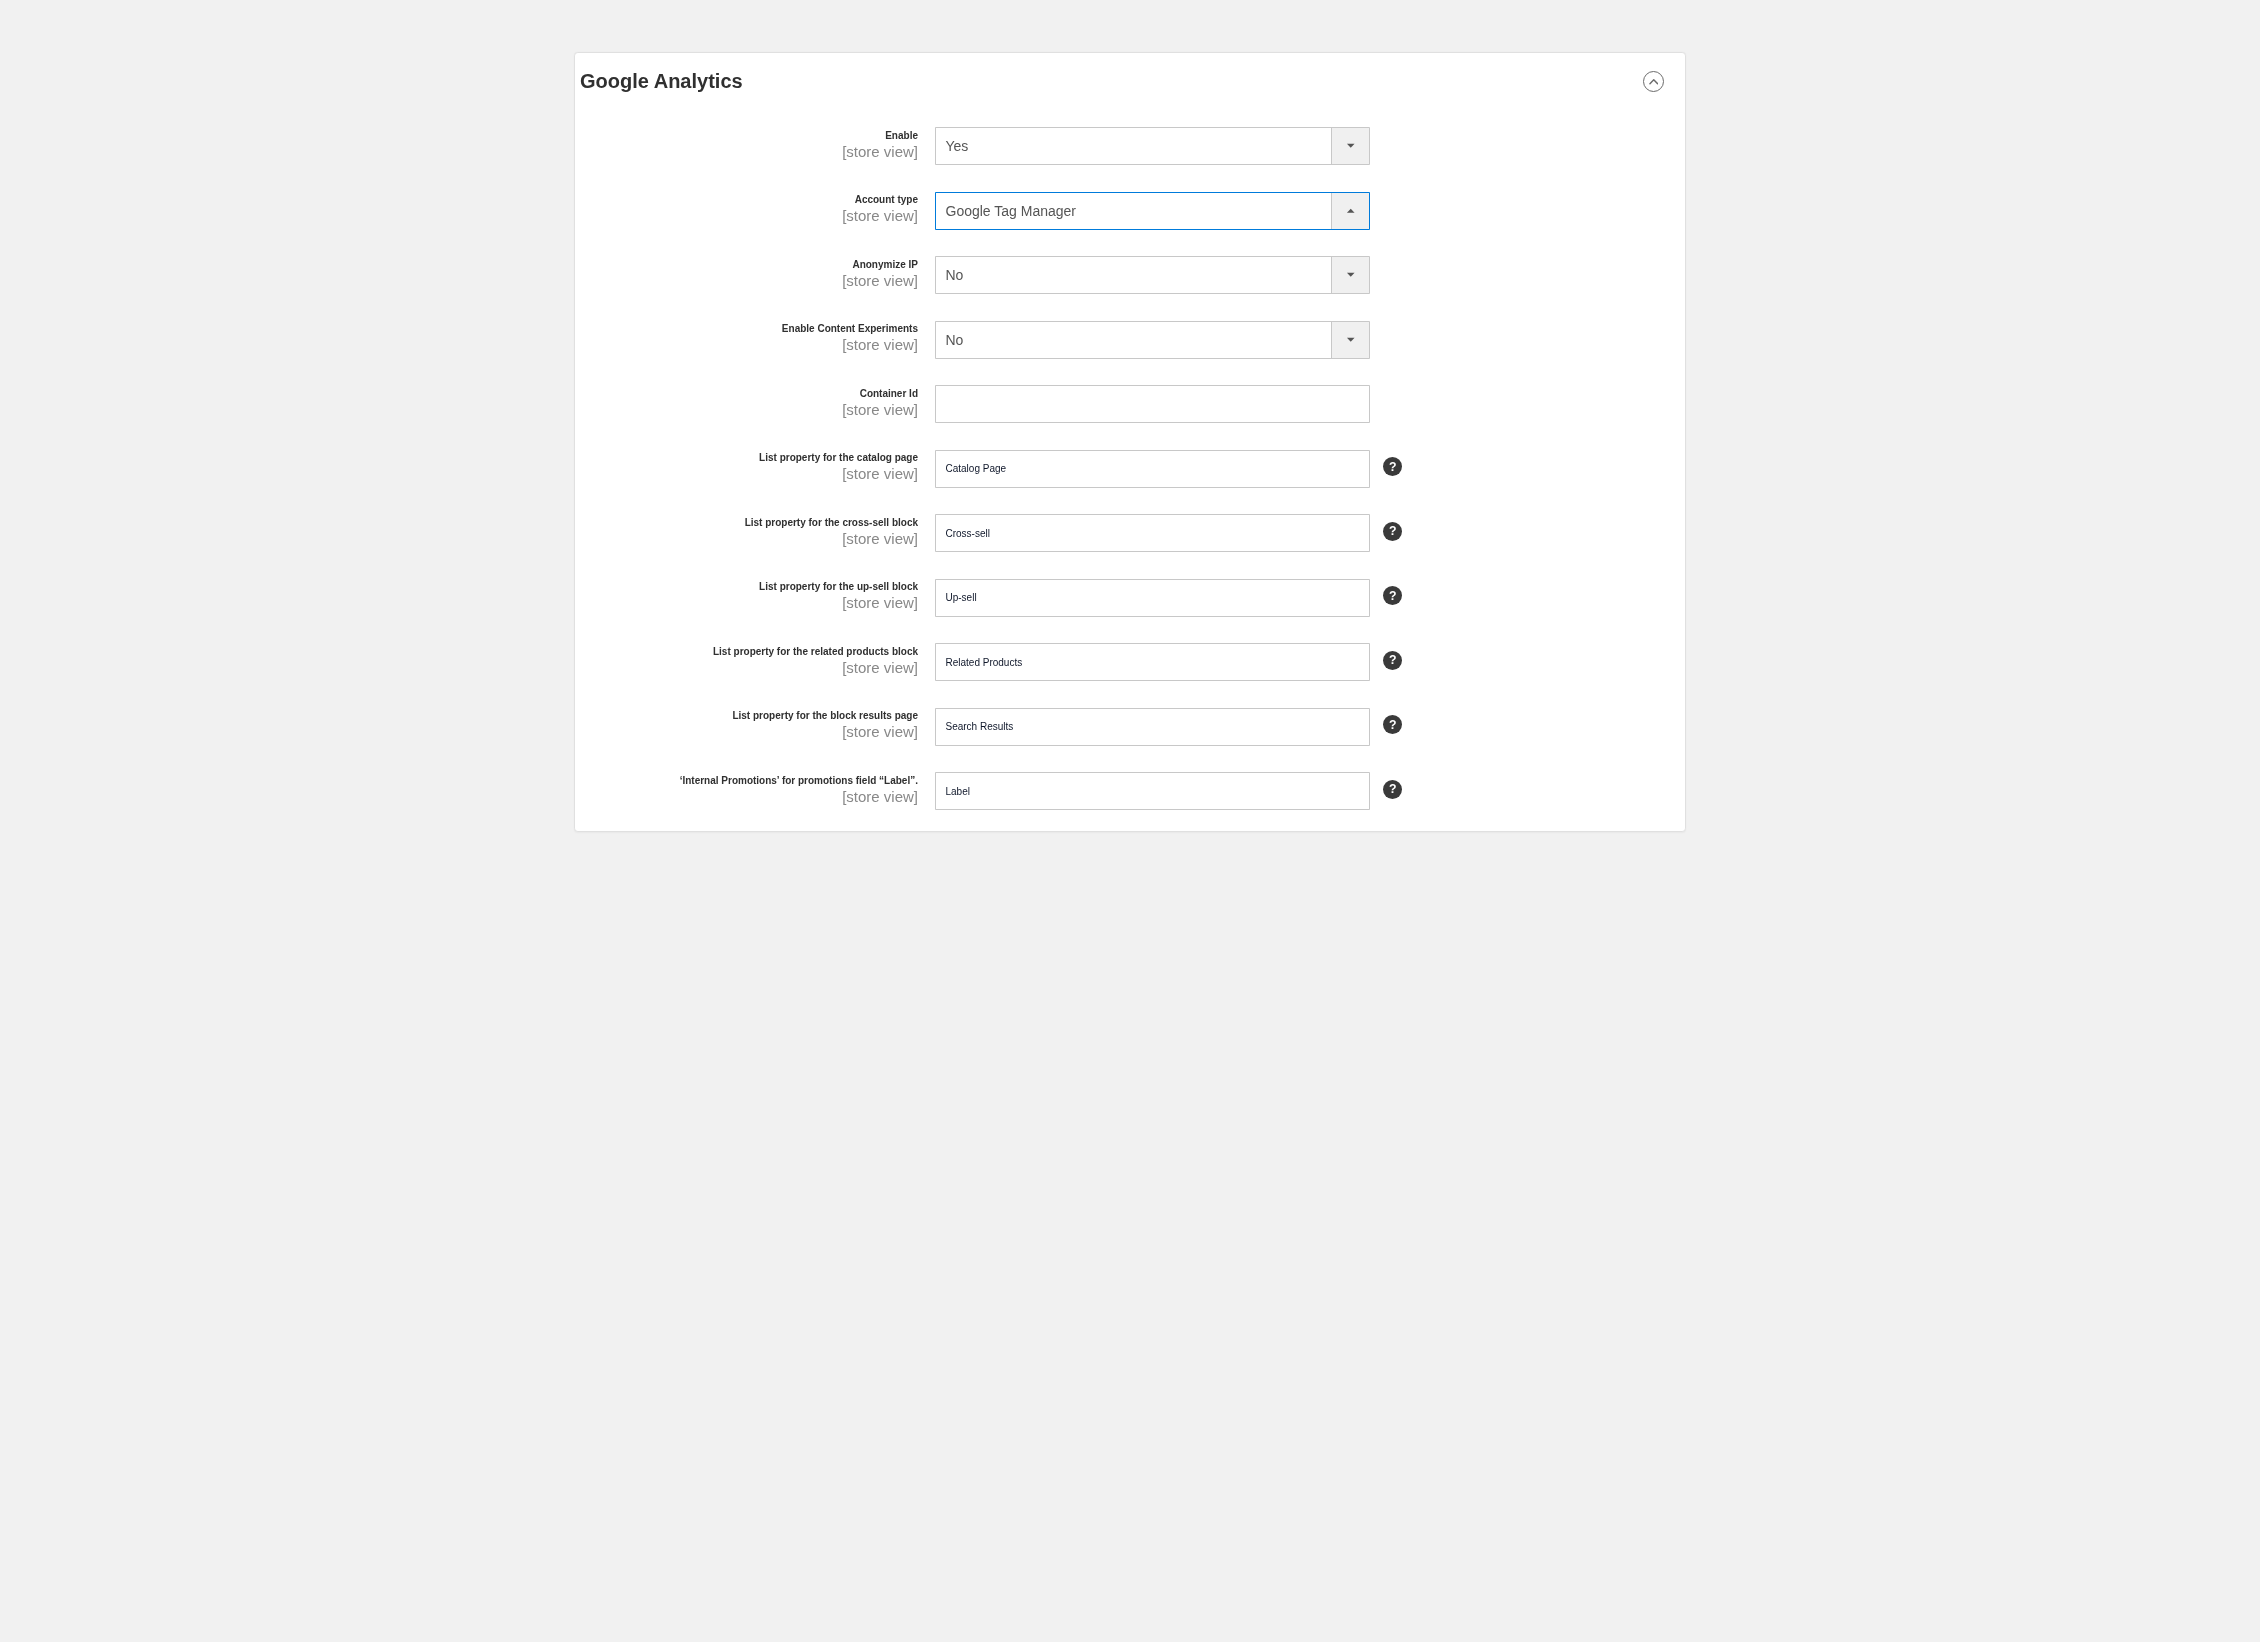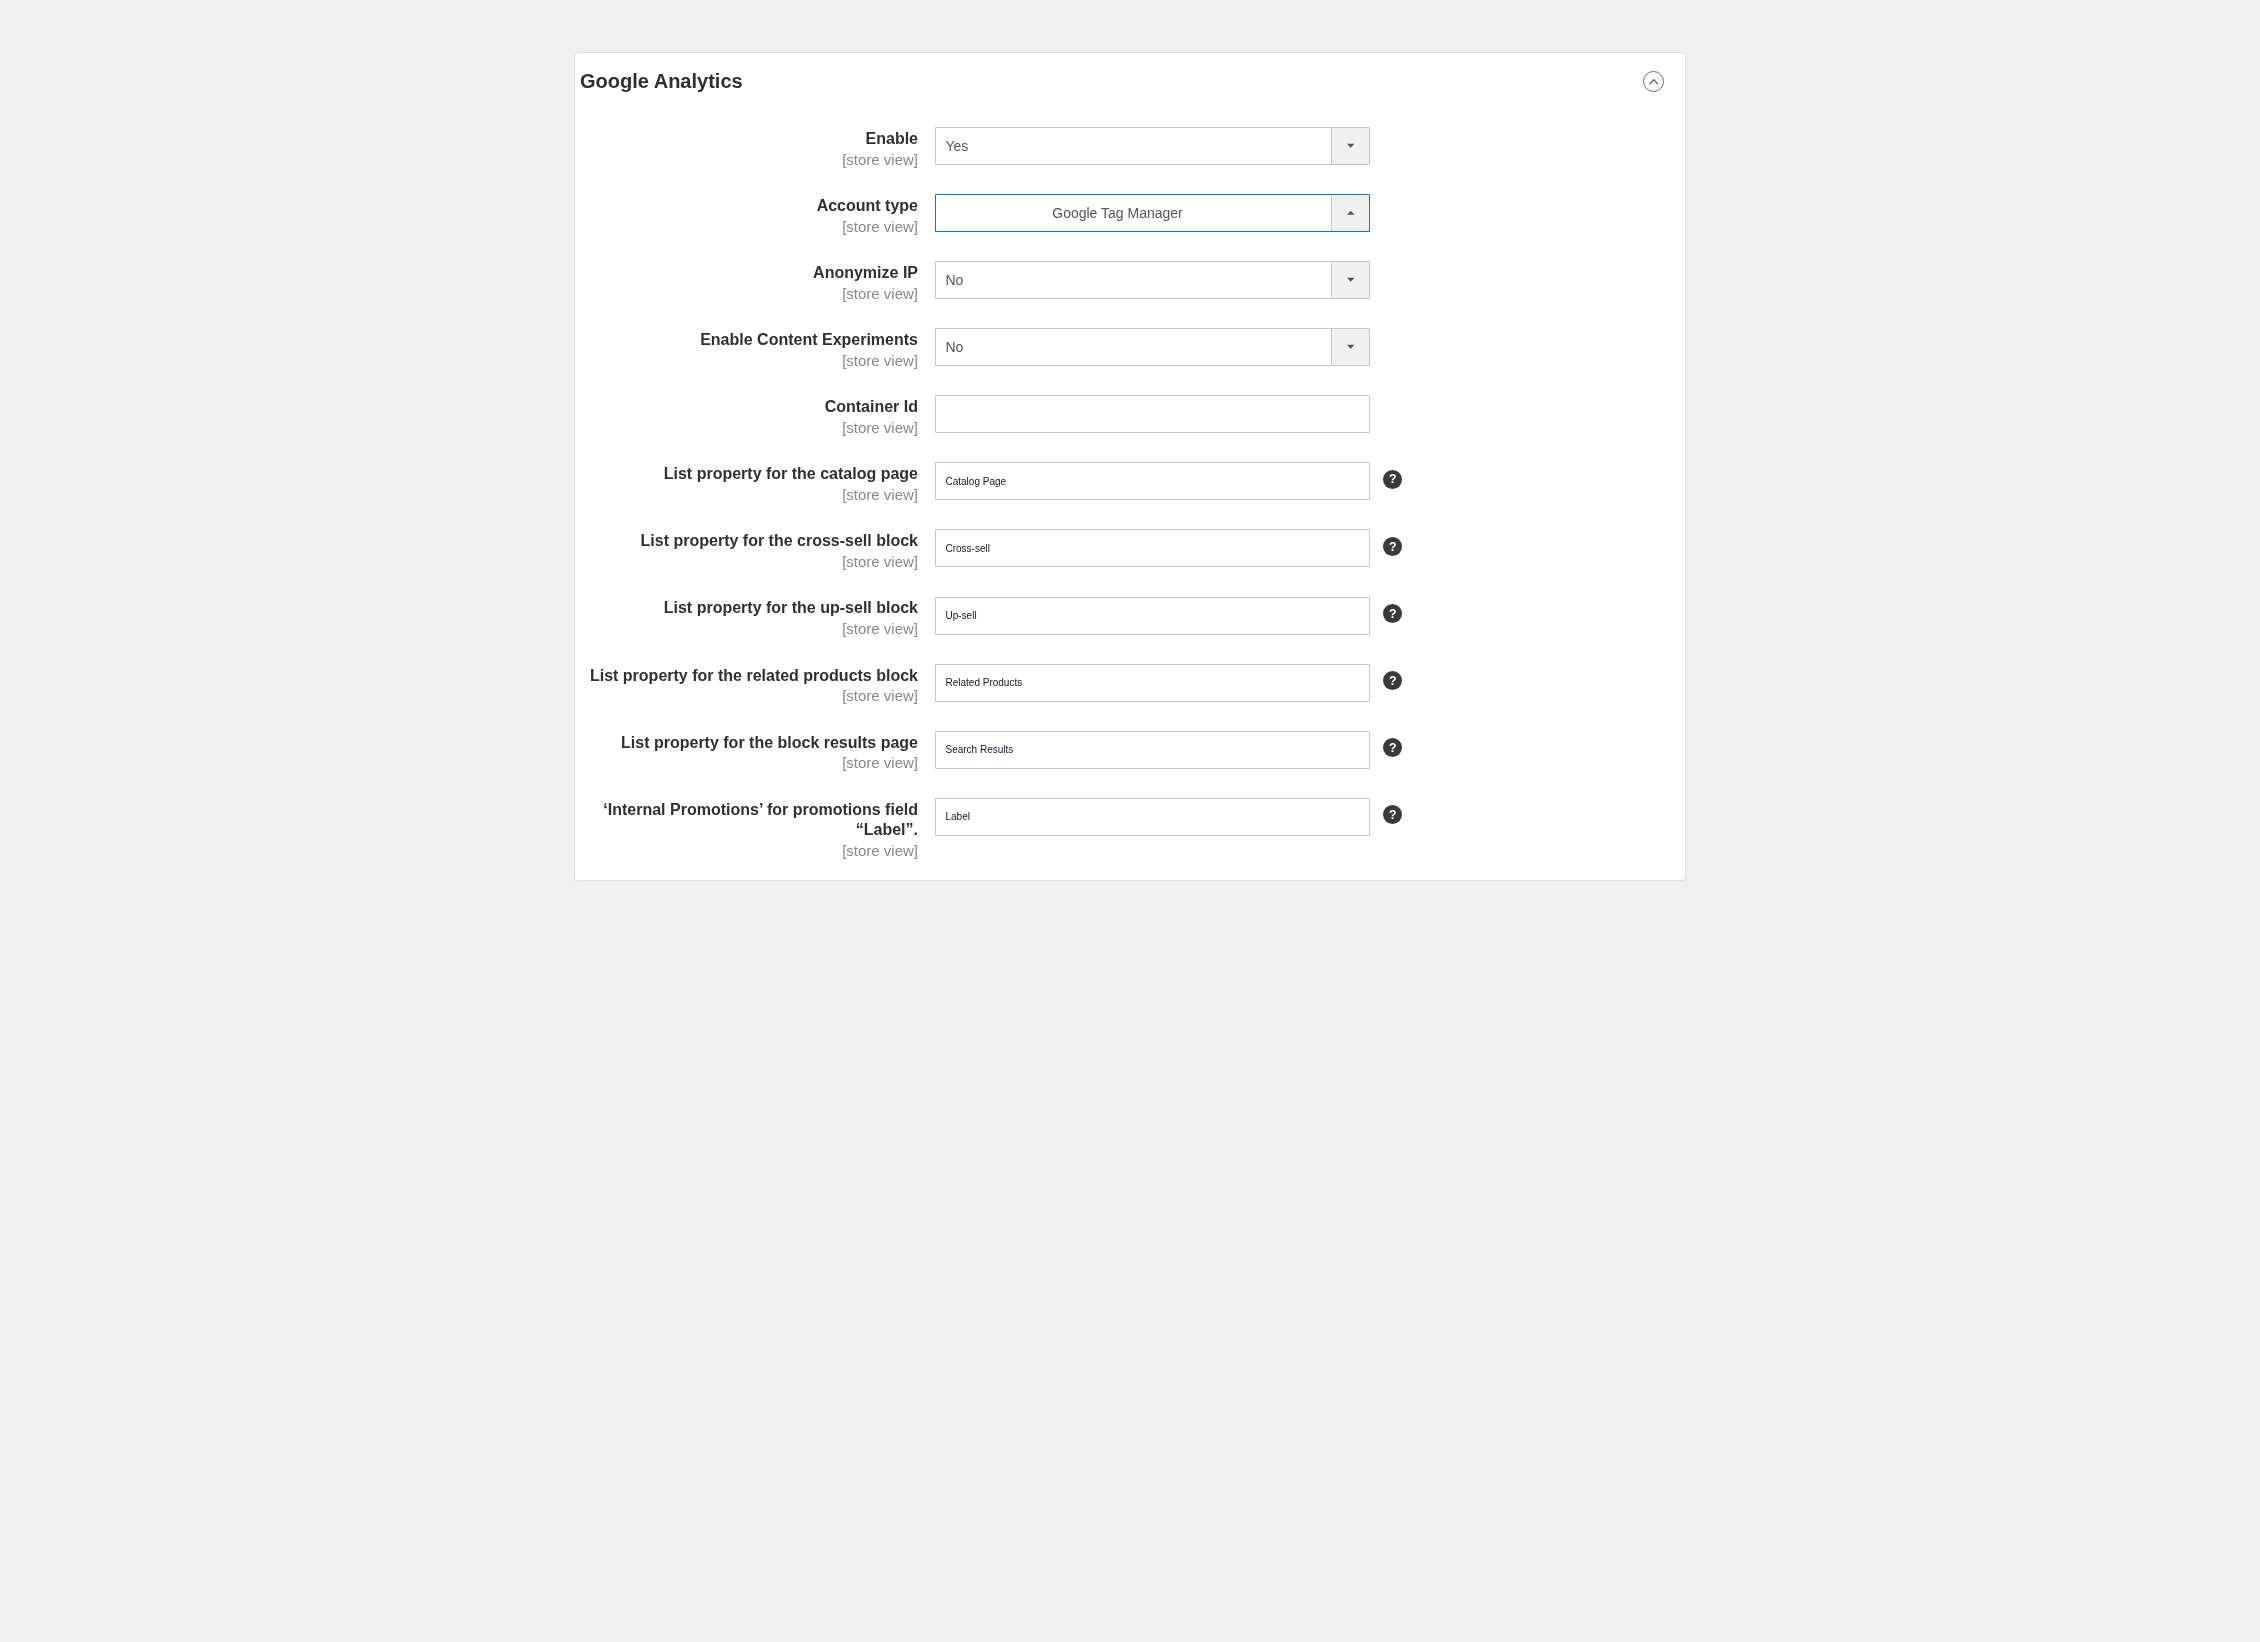--- a/index.html
+++ b/index.html
@@ -44,21 +44,21 @@
     margin-bottom: 26.5px;
   }
   .form-row:last-child { margin-bottom: 0; }
   .label-col {
     width: 355px;
     text-align: right;
     padding-right: 17px;
     padding-top: 1.9px;
   }
   .field-label {
-    font-size: 16px;
+    font-size: 10px;
     font-weight: 600;
     color: #303030;
     line-height: 1.3;
     margin-left: 8px;
   }
   .field-scope {
     font-size: 15px;
     color: #888;
     font-weight: 400;
     margin-top: 0.9px;
@@ -75,21 +75,20 @@
     font-size: 14px;
     color: #333;
     display: flex; align-items: center;
     position: relative;
     border-radius: 0.9px;
     gap: 32px;
   }
   .select-wrap { cursor: pointer; }
   .select-wrap.focused {
     border: 0.9px solid #007bdb;
-    text-align: center;
   }
   .select-value {
     flex: 1;
     padding: 0 9.5px;
     color: #555;
   }
   .select-caret {
     width: 38px; height: 100%;
     border-left: 0.9px solid #c8c8c8;
     background: #f0f0f0;

